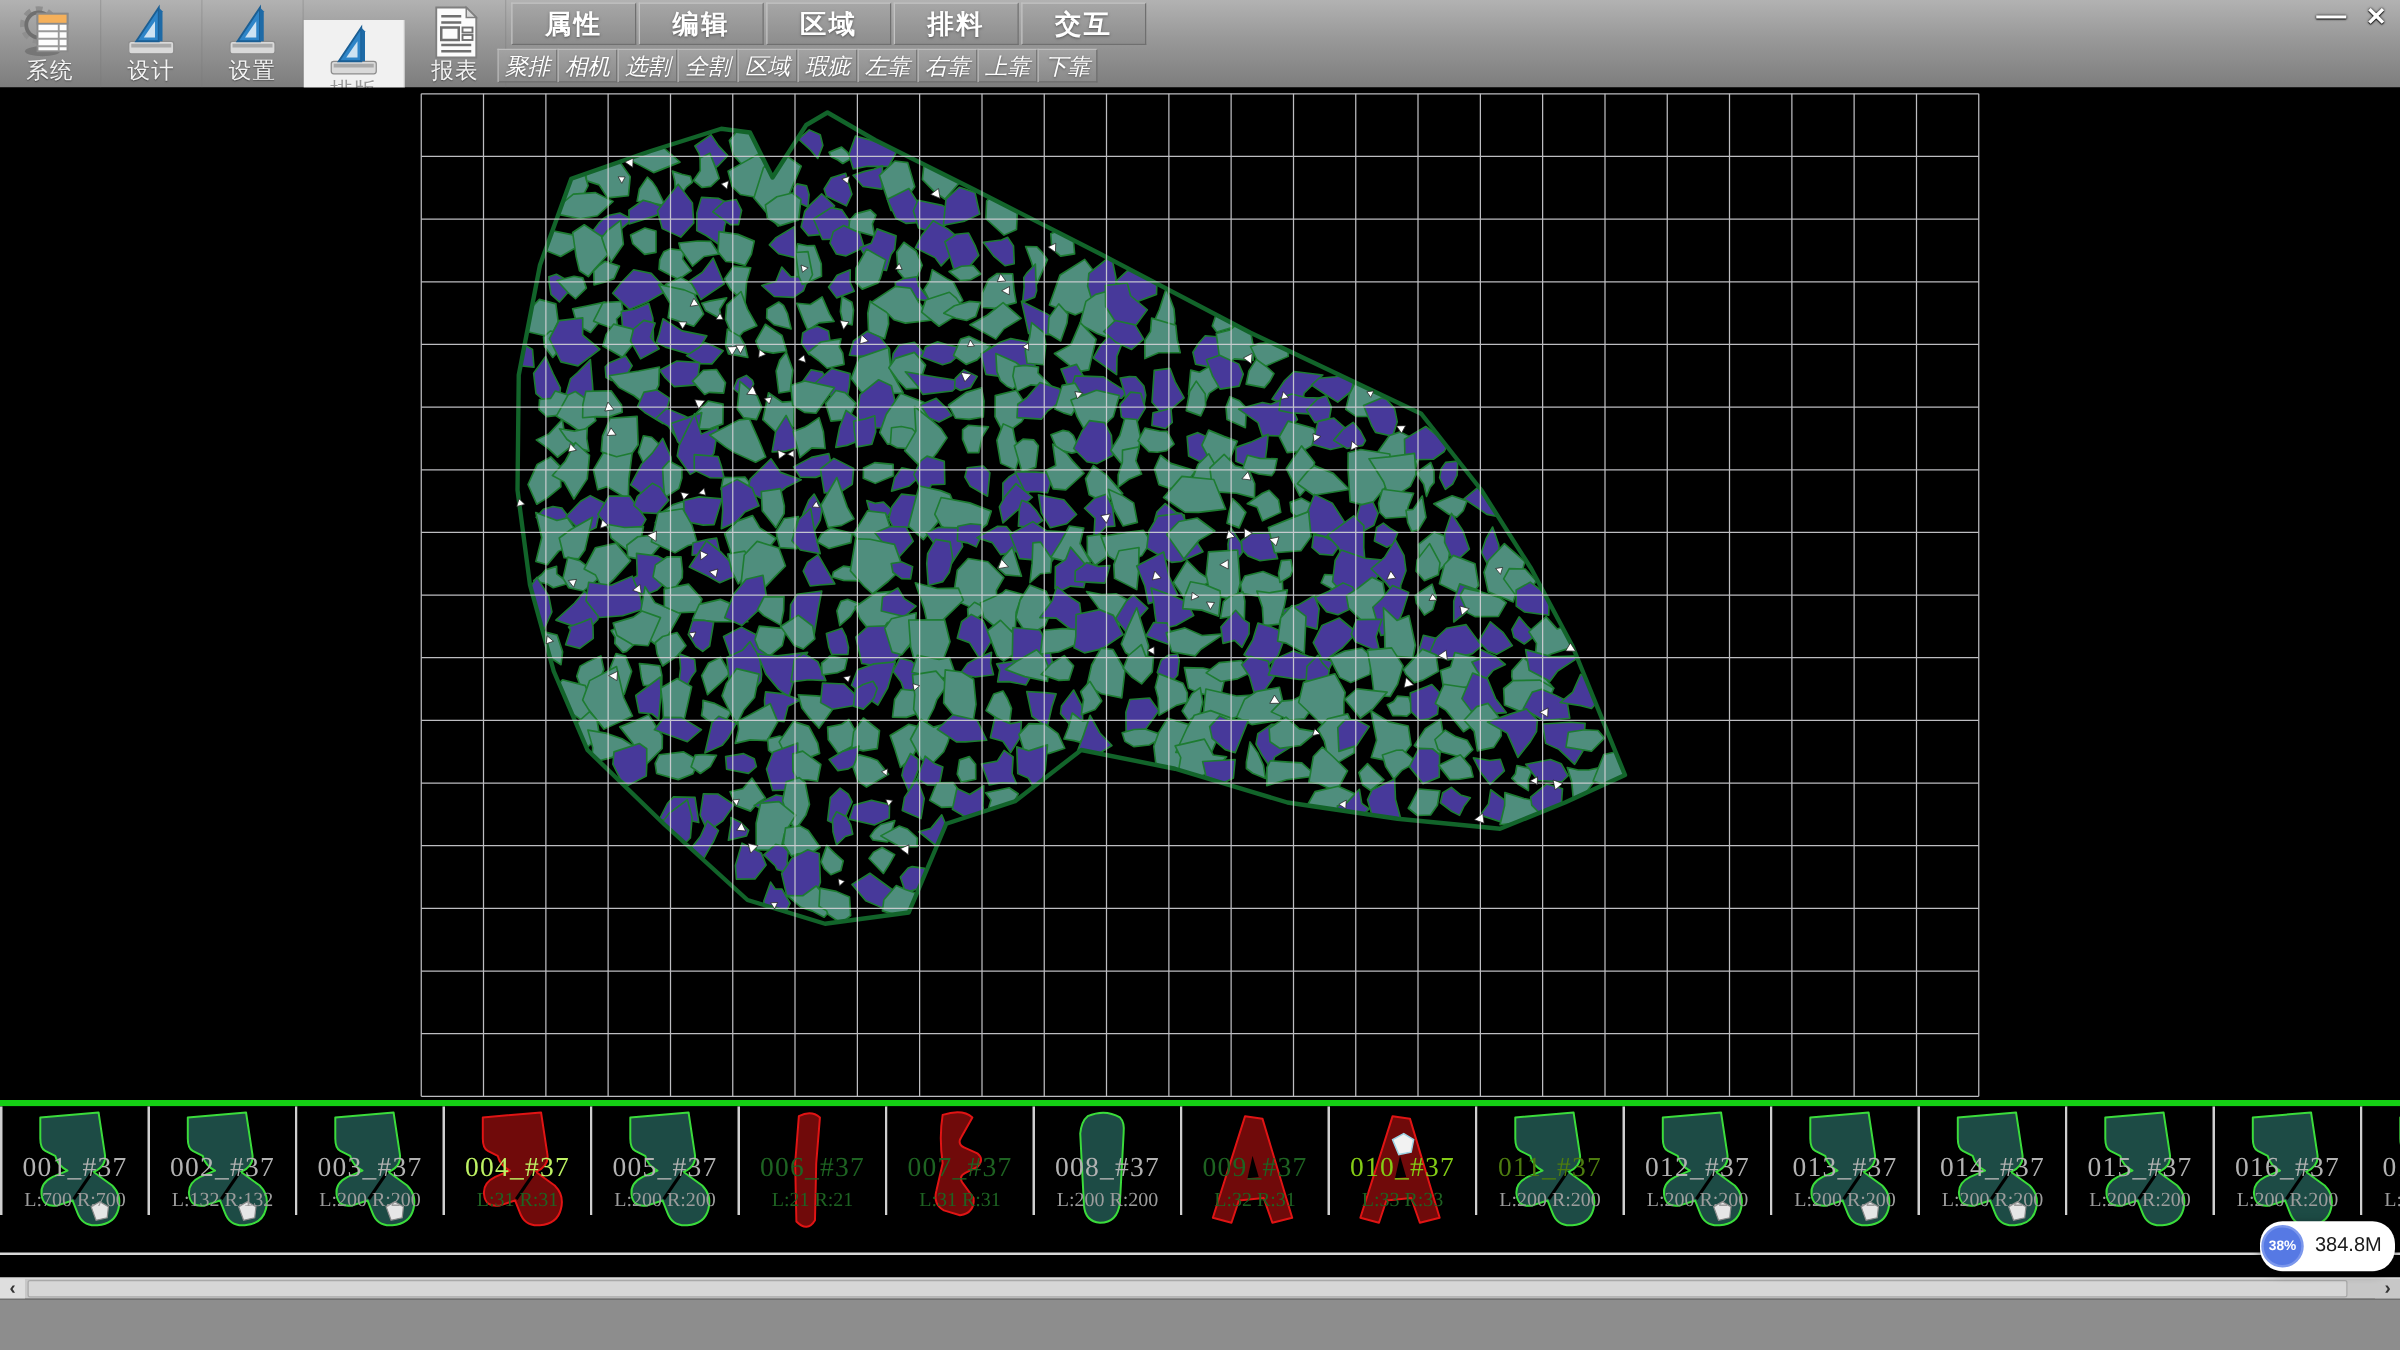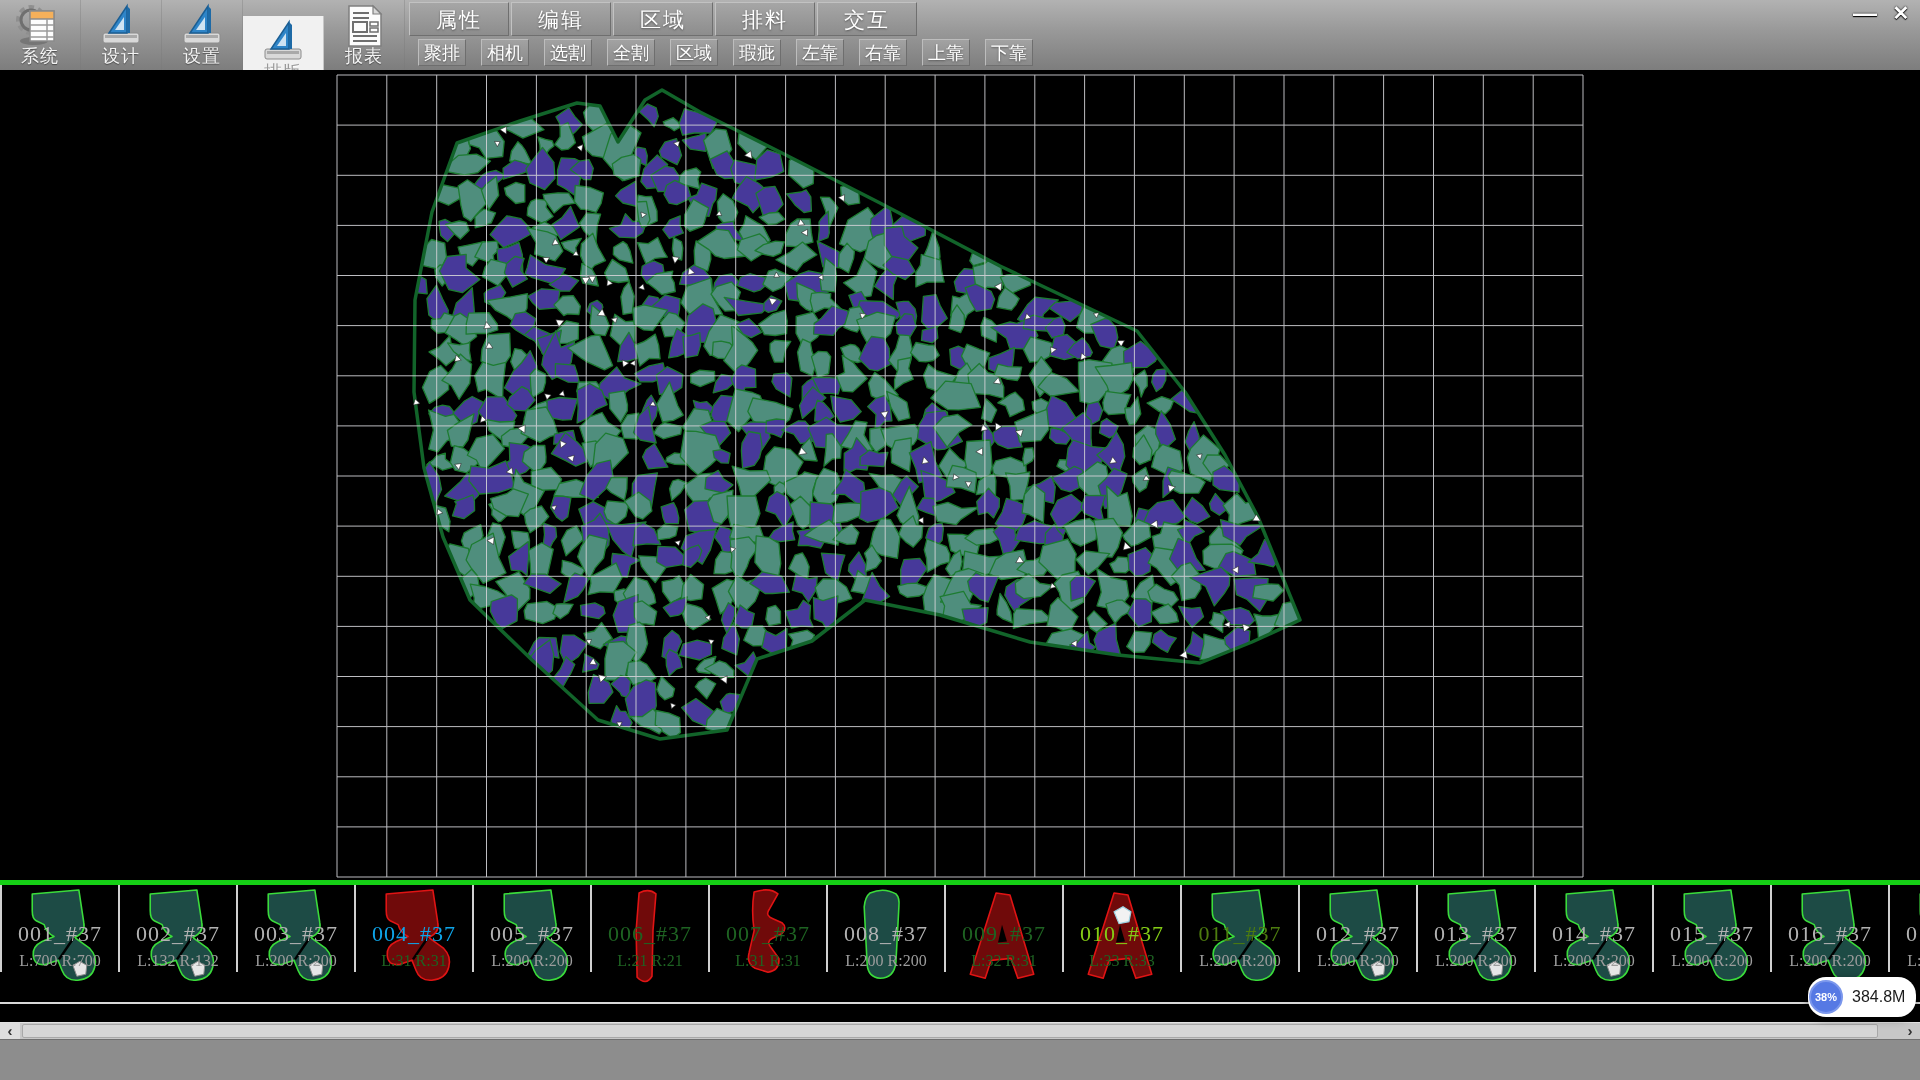--- a/index.html
+++ b/index.html
@@ -10,26 +10,26 @@
   .header{position:absolute;left:0;top:0;width:1920px;height:70px;
     background:linear-gradient(180deg,#b2b2b2 0%,#989898 45%,#7d7d7d 100%);}
   .app-icons{position:absolute;left:0;top:0;height:70px;display:flex;}
   .app-btn{width:80px;height:70px;position:relative;cursor:default;border-right:1px solid rgba(120,120,120,.35);}
   .app-btn.selected{background:#f1f1f1;margin-top:16px;}
   .app-btn svg{position:absolute;left:50%;top:3px;transform:translateX(-50%);}
   .app-btn .lbl{position:absolute;left:0;right:0;bottom:2px;text-align:center;font-size:18px;
     color:#f4f4f4;text-shadow:0 1px 1px #4a4a4a;letter-spacing:1px;}
   .app-btn.selected .lbl{color:#9a9a9a;text-shadow:0 1px 0 #fff;}
 
-  .menu-tabs{position:absolute;left:409px;top:2px;height:36px;display:flex;gap:2px;}
+  .menu-tabs{position:absolute;left:409px;top:2px;height:36px;display:flex;gap:2px;font-weight:bold;}
   .menu-tab{width:100px;height:34px;line-height:34px;text-align:center;font-size:21px;color:#fff;
     text-shadow:0 1px 2px #555;letter-spacing:2px;
     background:linear-gradient(180deg,#a6a6a6,#8d8d8d);
     border:1px solid;border-color:#c2c2c2 #6f6f6f #6f6f6f #c2c2c2;box-sizing:border-box;}
-  .action-row{position:absolute;left:418px;top:39px;height:28px;display:flex;gap:15px;}
+  .action-row{position:absolute;left:398px;top:39px;height:28px;display:flex;gap:0;font-style:italic;}
   .action-btn{width:48px;height:27px;line-height:26px;text-align:center;font-size:18px;color:#fff;
     text-shadow:0 1px 2px #555;
     background:linear-gradient(180deg,#a2a2a2,#8a8a8a);
     border:1px solid;border-color:#bdbdbd #6e6e6e #6e6e6e #bdbdbd;box-sizing:border-box;}
 
   .win-controls{position:absolute;right:4px;top:2px;display:flex;gap:6px;}
   .win-btn{width:30px;height:22px;display:flex;align-items:center;justify-content:center;
     font-size:20px;font-weight:bold;color:#fff;text-shadow:0 0 2px #000,0 1px 1px #000;cursor:default;}
   .win-btn.min{font-size:24px;}
 
@@ -869,21 +869,21 @@
           <path d="M71,81 l7,-4 l7,4 l-1,9 l-9,2 Z" fill="#e6e6e6" stroke="#8a8a8a" stroke-width="1"></path>
         </svg>
         <div class="pid" style="color:#b2b2b2">003_#37</div>
         <div class="plr" style="color:#9c9c9c">L:200 R:200</div>
       </div>
       <div class="cell">
         <svg width="116" height="117" viewBox="0 0 116 118">
       <path d="M30,9 L77,5 L82,38 Q84,48 73,53 L88,64 Q96,72 93,83 Q90,95 76,96 Q64,97 60,86 L56,76 L44,80 Q32,82 31,71 Q30,62 40,57 L52,52 Q44,48 42,40 L34,36 Q30,34 30,26 Z" fill="#700a0a" stroke="#e01414" stroke-width="1.6" stroke-linejoin="round"></path>
           <path d="M72,53 L57,75" stroke="#000" stroke-width="2.5" fill="none"></path>
         </svg>
-        <div class="pid" style="color:#0ea5e9">004_#37</div>
+        <div class="pid" style="color:#bef264">004_#37</div>
         <div class="plr" style="color:#1e6322">L:31 R:31</div>
       </div>
       <div class="cell">
         <svg width="116" height="117" viewBox="0 0 116 118">
       <path d="M30,9 L77,5 L82,38 Q84,48 73,53 L88,64 Q96,72 93,83 Q90,95 76,96 Q64,97 60,86 L56,76 L44,80 Q32,82 31,71 Q30,62 40,57 L52,52 Q44,48 42,40 L34,36 Q30,34 30,26 Z" fill="#1d4b45" stroke="#3bdc3b" stroke-width="1.6" stroke-linejoin="round"></path>
           <path d="M72,53 L57,75" stroke="#000" stroke-width="2.5" fill="none"></path>
         </svg>
         <div class="pid" style="color:#b2b2b2">005_#37</div>
         <div class="plr" style="color:#9c9c9c">L:200 R:200</div>
       </div>

